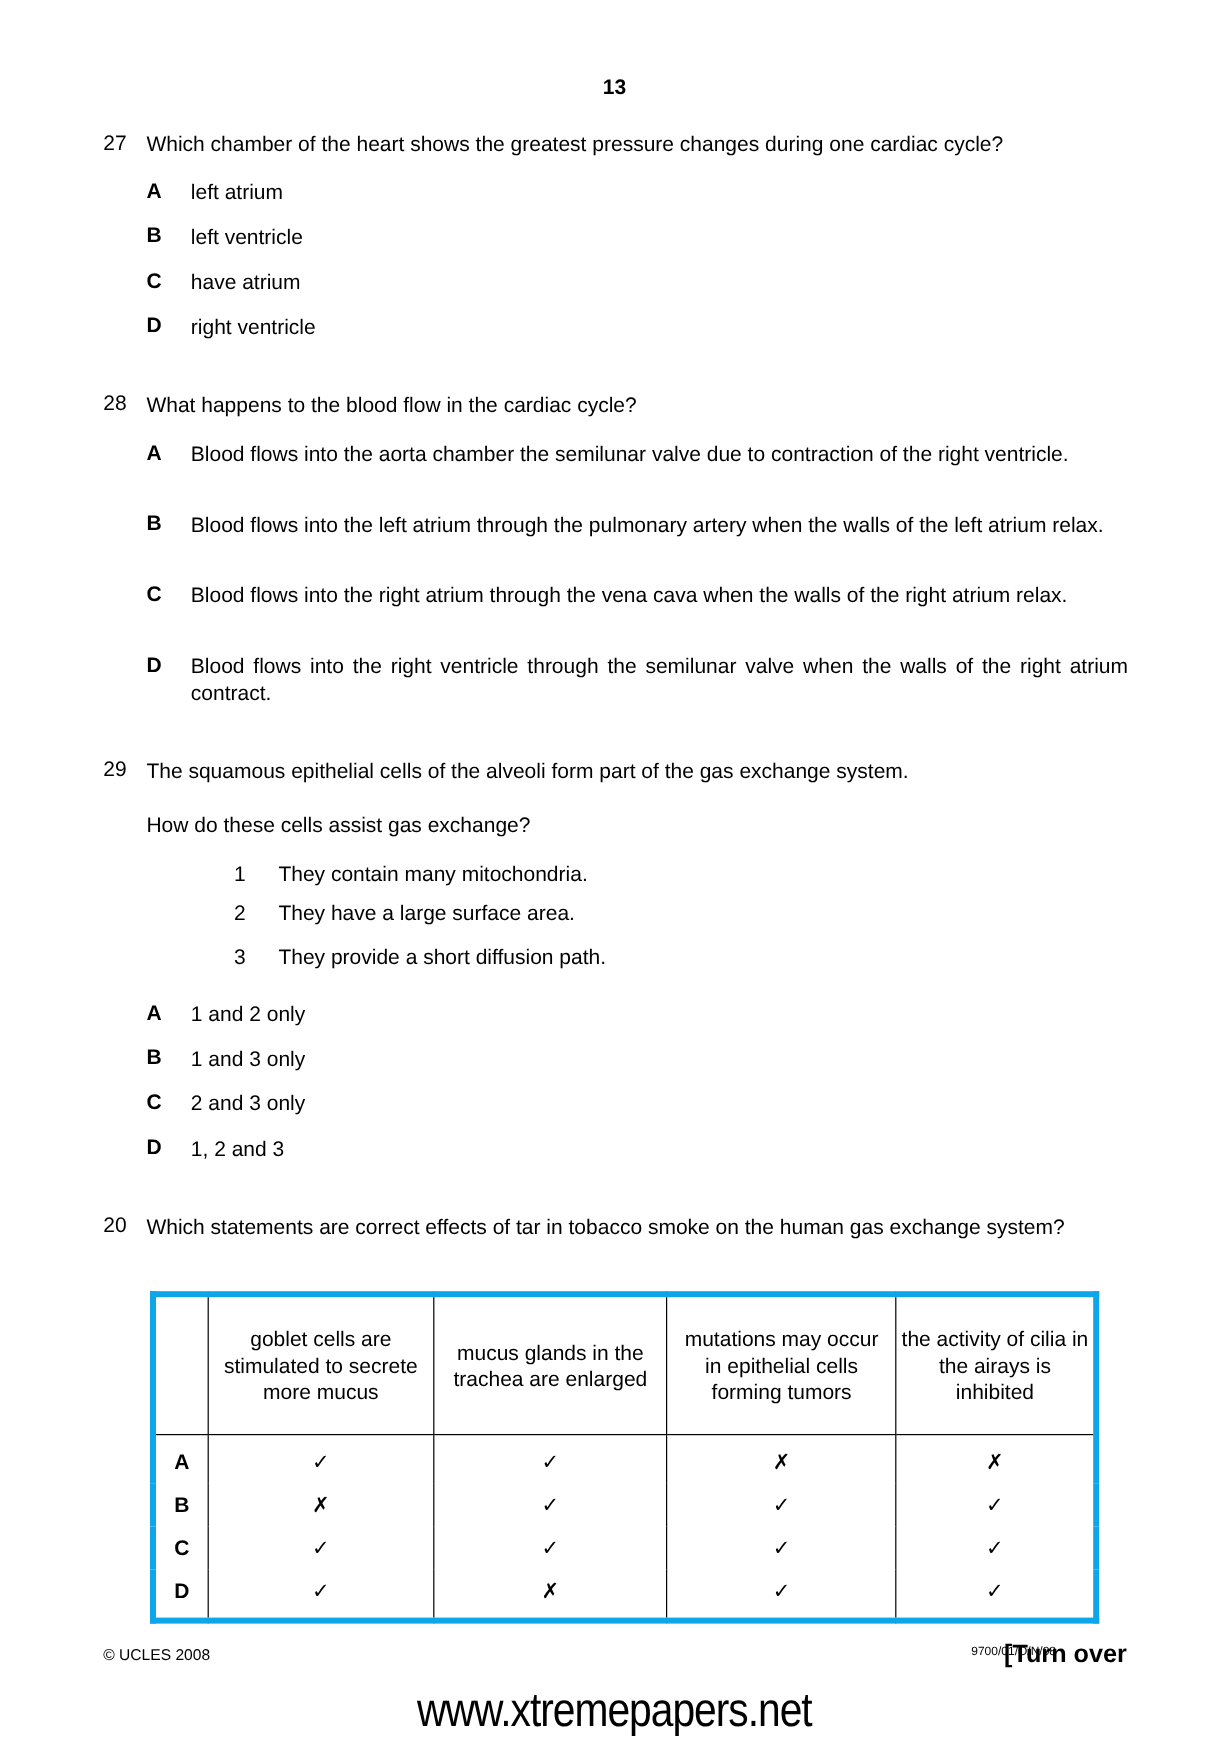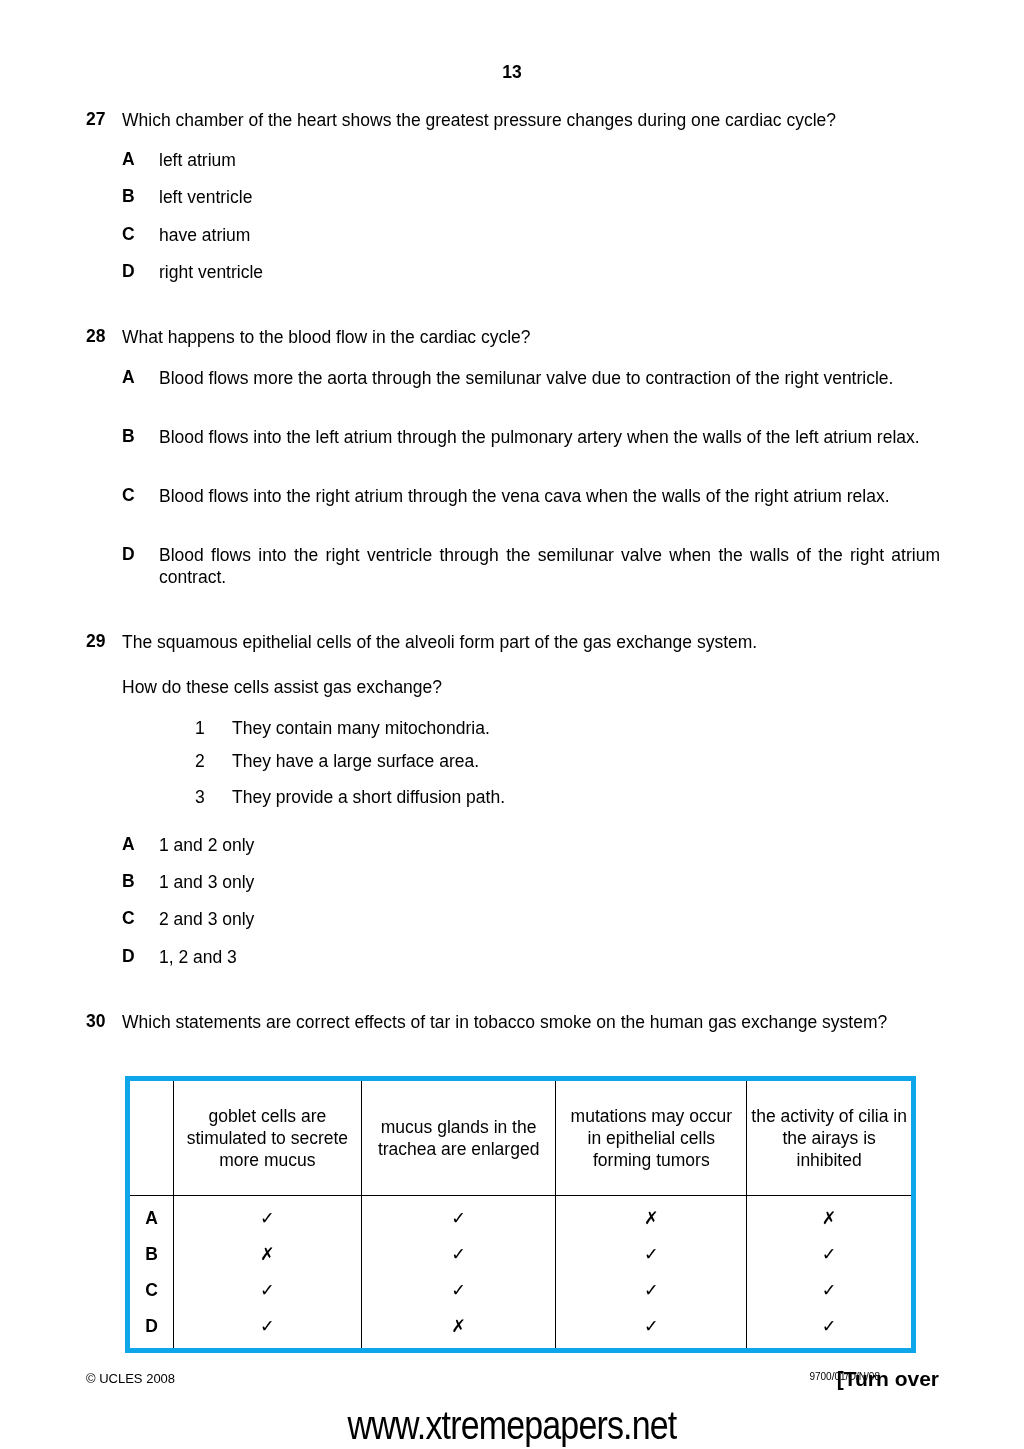--- a/index.html
+++ b/index.html
@@ -2,21 +2,21 @@
 <html><head>
 <meta charset="utf-8">
 <style>
   html, body { margin: 0; padding: 0; background: #ffffff; }
   body {
     width: 1024px; height: 1449px; position: relative; overflow: hidden;
     font-family: "Liberation Sans", sans-serif; color: #000; font-size: 17.5px;
   }
   .abs { position: absolute; }
   .pagenum { left: 0; width: 1024px; top: 62px; text-align: center; font-weight: bold; font-size: 17.5px; }
-  .qnum { left: 86px; font-weight: bold; }
+  .qnum { left: 86px; font-weight: normal; }
   .qtext { left: 122px; width: 818px; line-height: 22px; text-align: justify; }
   .opt-letter { left: 122px; font-weight: bold; }
   .opt-text { left: 159px; width: 781px; line-height: 22px; text-align: justify; }
   .stmt-num { left: 195px; }
   .stmt-text { left: 232px; }
   table.tar {
     position: absolute; left: 125px; top: 1076px; width: 791px;
     border-collapse: collapse; font-size: 17.5px;
   }
   table.tar td, table.tar th { border-left: 1px solid #000; border-right: 1px solid #000; padding: 0; }
@@ -49,21 +49,21 @@
   <div class="abs opt-letter" style="top:224px">C</div>
   <div class="abs opt-text" style="top:224px">have atrium</div>
   <div class="abs opt-letter" style="top:261px">D</div>
   <div class="abs opt-text" style="top:261px">right ventricle</div>
 </div>
 
 <div>
   <div class="abs qnum" style="top:326px">28</div>
   <div class="abs qtext" style="top:326px">What happens to the blood flow in the cardiac cycle?</div>
   <div class="abs opt-letter" style="top:367px">A</div>
-  <div class="abs opt-text" style="top:367px">Blood flows more the aorta through the semilunar valve due to contraction of the right ventricle.</div>
+  <div class="abs opt-text" style="top:367px">Blood flows into the aorta chamber the semilunar valve due to contraction of the right ventricle.</div>
   <div class="abs opt-letter" style="top:426px">B</div>
   <div class="abs opt-text" style="top:426px">Blood flows into the left atrium through the pulmonary artery when the walls of the left atrium relax.</div>
   <div class="abs opt-letter" style="top:485px">C</div>
   <div class="abs opt-text" style="top:485px">Blood flows into the right atrium through the vena cava when the walls of the right atrium relax.</div>
   <div class="abs opt-letter" style="top:544px">D</div>
   <div class="abs opt-text" style="top:544px">Blood flows into the right ventricle through the semilunar valve when the walls of the right atrium contract.</div>
 </div>
 
 <div>
   <div class="abs qnum" style="top:631px">29</div>
@@ -79,21 +79,21 @@
   <div class="abs opt-text" style="top:834px">1 and 2 only</div>
   <div class="abs opt-letter" style="top:871px">B</div>
   <div class="abs opt-text" style="top:871px">1 and 3 only</div>
   <div class="abs opt-letter" style="top:908px">C</div>
   <div class="abs opt-text" style="top:908px">2 and 3 only</div>
   <div class="abs opt-letter" style="top:946px">D</div>
   <div class="abs opt-text" style="top:946px">1, 2 and 3</div>
 </div>
 
 <div>
-  <div class="abs qnum" style="top:1011px">30</div>
+  <div class="abs qnum" style="top:1011px">20</div>
   <div class="abs qtext" style="top:1011px">Which statements are correct effects of tar in tobacco smoke on the human gas exchange system?</div>
 
   <table class="tar">
     <thead>
       <tr>
         <th style="width:48px"></th>
         <th style="width:191px; padding:0 6px">goblet cells are stimulated to secrete more mucus</th>
         <th style="width:182px; padding:0 14px">mucus glands in the trachea are enlarged</th>
         <th style="width:195px; padding:0 6px">mutations may occur in epithelial cells forming tumors</th>
         <th style="width:171px; padding:16px 4px">the activity of cilia in the airays is inhibited</th>

